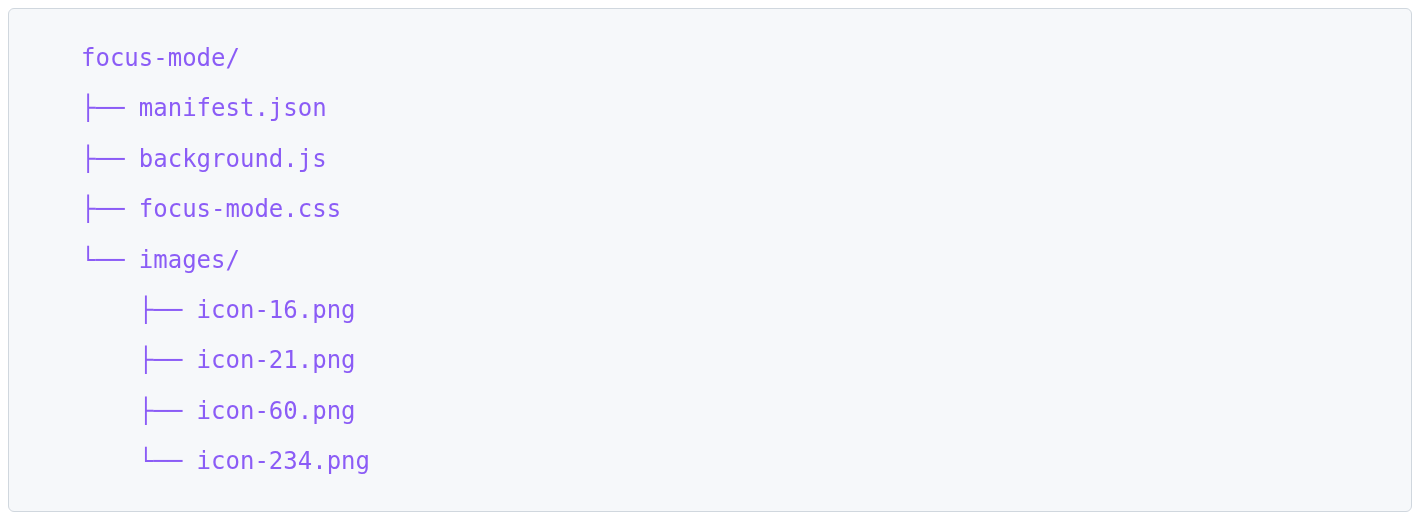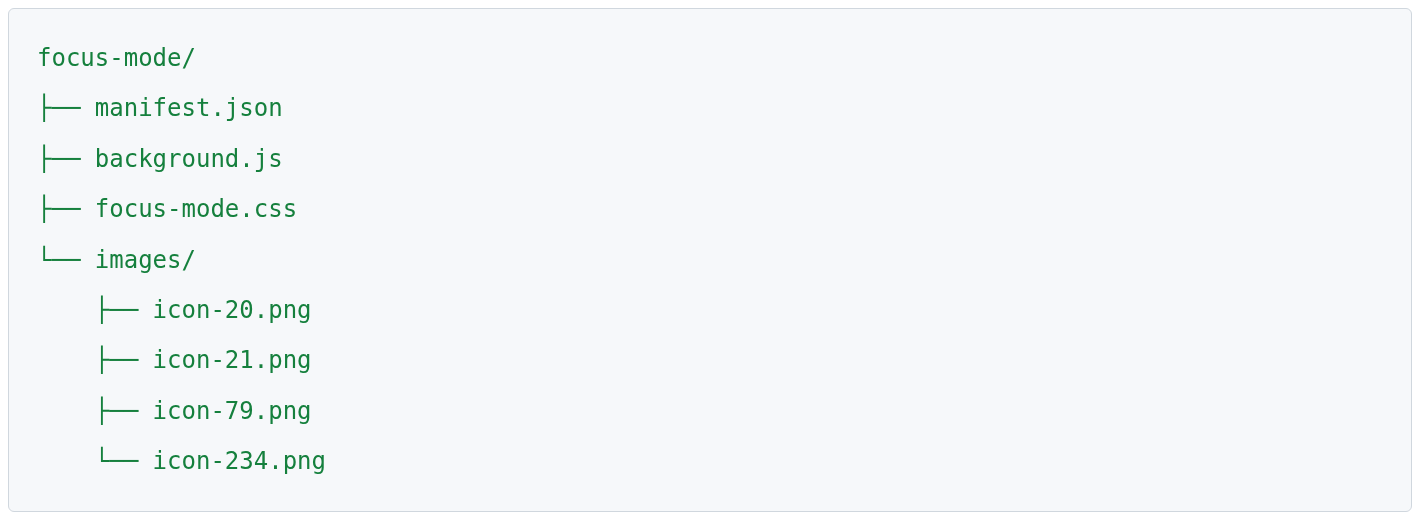--- a/index.html
+++ b/index.html
@@ -17,28 +17,29 @@
       border: 1px solid #d0d7de;
       border-radius: 6px;
       padding: 24px 28px;
       font-size: 24px;
       line-height: 2.1;
       color: #1f2328;
       white-space: pre;
       overflow-x: auto;
     }
     .tree-line {
-      color: #15803d;
+      color: #8b5cf6;
       white-space: pre;
+      margin-left: 44px;
     }
   </style>
 </head>
 <body>
 
 <pre class="code-block"><span class="tree-line">focus-mode/</span>
 <span class="tree-line">├── manifest.json</span>
 <span class="tree-line">├── background.js</span>
 <span class="tree-line">├── focus-mode.css</span>
 <span class="tree-line">└── images/</span>
-<span class="tree-line">    ├── icon-20.png</span>
+<span class="tree-line">    ├── icon-16.png</span>
 <span class="tree-line">    ├── icon-21.png</span>
-<span class="tree-line">    ├── icon-79.png</span>
+<span class="tree-line">    ├── icon-60.png</span>
 <span class="tree-line">    └── icon-234.png</span></pre>
 
 </body></html>

